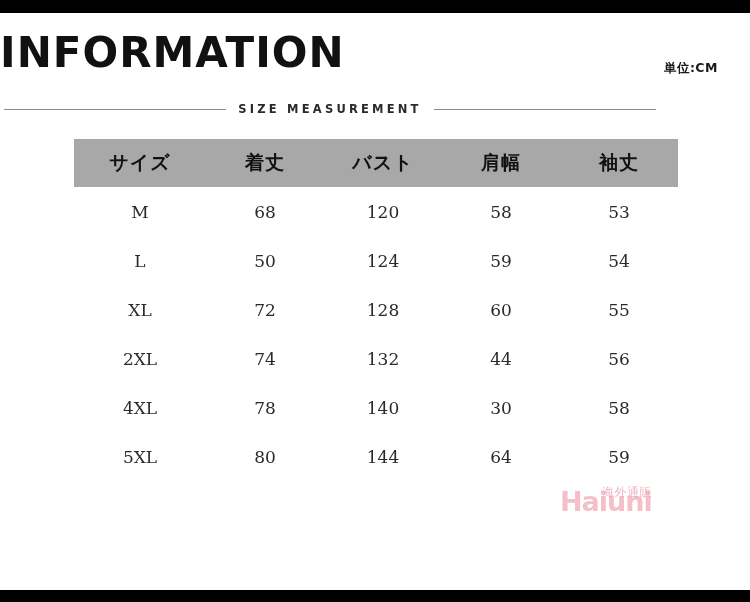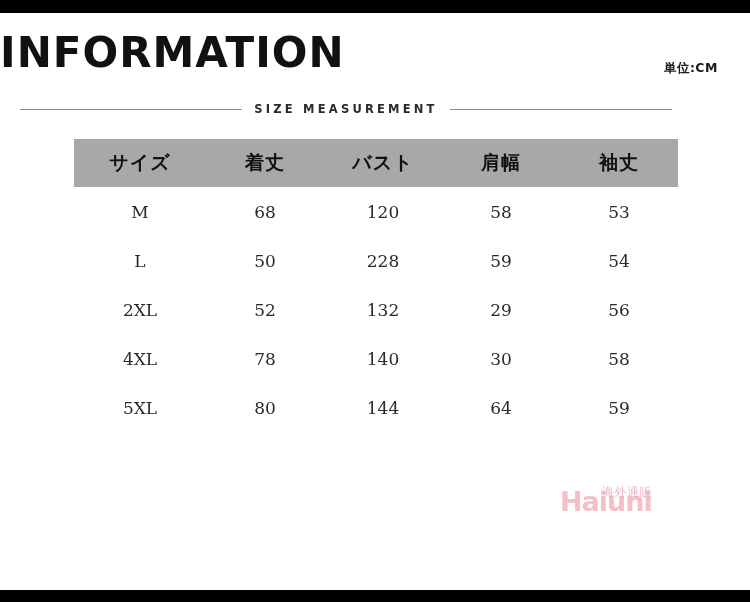--- a/index.html
+++ b/index.html
@@ -63,21 +63,21 @@
     font-weight: bold;
     color: #1a1a1a;
     letter-spacing: 0.5px;
     margin-left: 32px;
   }
 
   
   .sub-wrap {
     position: absolute;
     top: 98px;
-    left: 16px;
+    left: 0;
     width: 660px;
     height: 22px;
     display: flex;
     align-items: center;
     justify-content: center;
   }
   .rule {
     height: 1px;
     background: #8d8d8d;
     width: 222px;
@@ -197,29 +197,36 @@
       <tr>
         <td>M</td>
         <td>68</td>
         <td>120</td>
         <td>58</td>
         <td>53</td>
       </tr>
       <tr>
         <td>L</td>
         <td>50</td>
-        <td>228</td>
+        <td>124</td>
         <td>59</td>
         <td>54</td>
       </tr>
       <tr>
+        <td>XL</td>
+        <td>72</td>
+        <td>128</td>
+        <td>60</td>
+        <td>55</td>
+      </tr>
+      <tr>
         <td>2XL</td>
-        <td>52</td>
+        <td>74</td>
         <td>132</td>
-        <td>29</td>
+        <td>44</td>
         <td>56</td>
       </tr>
       <tr>
         <td>4XL</td>
         <td>78</td>
         <td>140</td>
         <td>30</td>
         <td>58</td>
       </tr>
       <tr>

